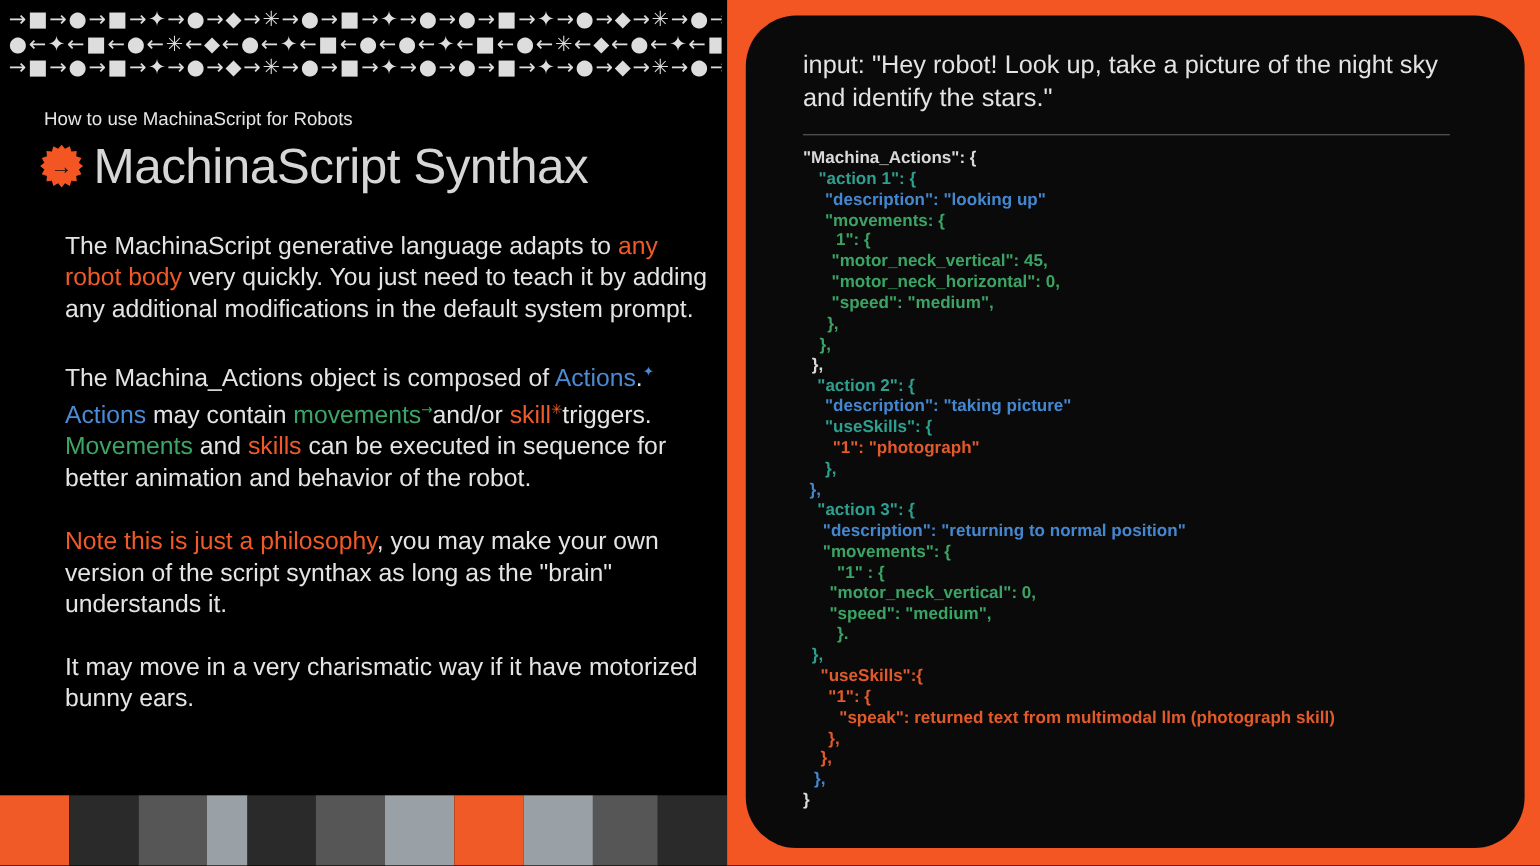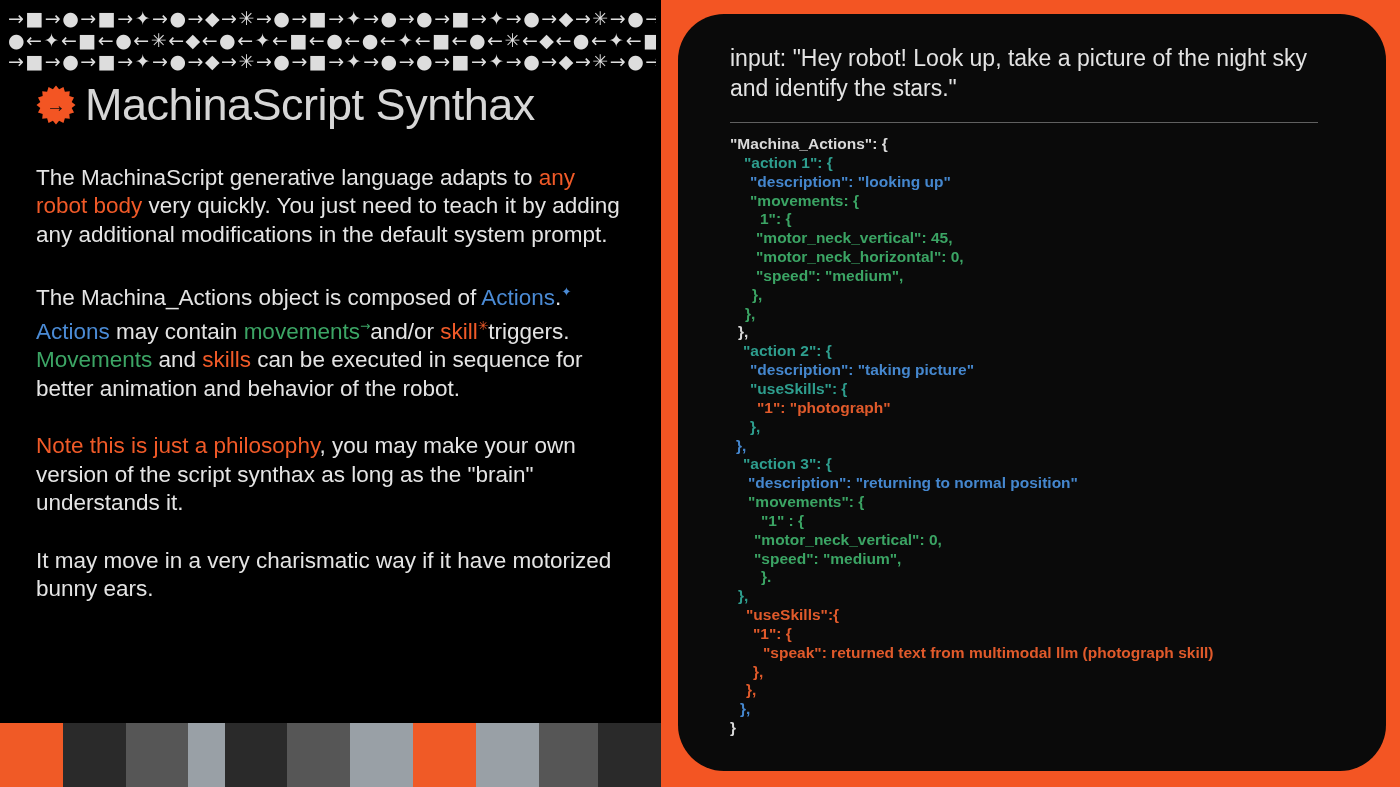--- a/index.html
+++ b/index.html
@@ -8,21 +8,21 @@
   
   .left{position:absolute;left:0;top:0;width:661px;height:787px;background:#000;}
   .pattern{margin:8px 0 0 8px;width:648px;overflow:hidden;
            font-family:"DejaVu Sans",sans-serif;color:#DDDDDD;
            font-size:19px;line-height:21.5px;letter-spacing:1.5px;white-space:nowrap;}
   .kicker{margin:26px 0 0 40px;font-size:17px;color:#E6E6E6;}
   .title-row{display:flex;align-items:center;gap:9px;margin:6px 0 0 36px;}
   .title{font-size:45px;color:#D6D6D6;letter-spacing:-0.5px;white-space:nowrap;}
   .subtitle{display:block;width:542px;margin:2px 0 0 36px;text-align:right;
             font-size:20px;color:#C9C9C9;}
-  .body-copy{margin:33px 38px 0 36px;width:590px;}
+  .body-copy{margin:33px 38px 0 59px;width:590px;}
   .body-copy p{margin:0 0 29px 0;font-size:22.5px;line-height:28.5px;color:#E4E4E4;}
   .seg-white{color:#E4E4E4}
   .seg-orange{color:var(--textOrange)}
   .seg-green{color:var(--green)}
   .seg-blue{color:var(--blue)}
   .seg-sup{vertical-align:super;font-size:0.55em;font-family:"DejaVu Sans",sans-serif;}
   
   .strip{position:absolute;left:0;bottom:0;height:64px;display:flex;}
   .strip>div{height:64px;}
   
@@ -46,20 +46,21 @@
 
 <div class="canvas">
 
   <div class="left">
     <div class="pattern" id="pattern">
         <div>→■→●→■→✦→●→◆→✳→●→■→✦→●→●→■→✦→●→◆→✳→●→■→✦→●</div>
         <div>●←✦←■←●←✳←◆←●←✦←■←●←●←✦←■←●←✳←◆←●←✦←■←●←■←</div>
         <div>→■→●→■→✦→●→◆→✳→●→■→✦→●→●→■→✦→●→◆→✳→●→■→✦→●</div>
       </div>
 
+    <div class="kicker">How to use MachinaScript for Robots</div>
 
     <div class="title-row">
       <span style="display:inline-flex;">
         <svg width="40" height="40" viewBox="0 0 40 40">
           <polygon id="gear-poly" fill="var(--brandOrange)" points="39.50,20.00 35.69,23.12 38.02,27.46 33.30,28.89 33.79,33.79 28.89,33.30 27.46,38.02 23.12,35.69 20.00,39.50 16.88,35.69 12.54,38.02 11.11,33.30 6.21,33.79 6.70,28.89 1.98,27.46 4.31,23.12 0.50,20.00 4.31,16.88 1.98,12.54 6.70,11.11 6.21,6.21 11.11,6.70 12.54,1.98 16.88,4.31 20.00,0.50 23.12,4.31 27.46,1.98 28.89,6.70 33.79,6.21 33.30,11.11 38.02,12.54 35.69,16.88"></polygon>
           <text x="20" y="27" text-anchor="middle" font-size="20" font-weight="bold" fill="#0E0E0E">→</text>
         </svg>
       </span>
       <span class="title">MachinaScript Synthax</span>
     </div>

